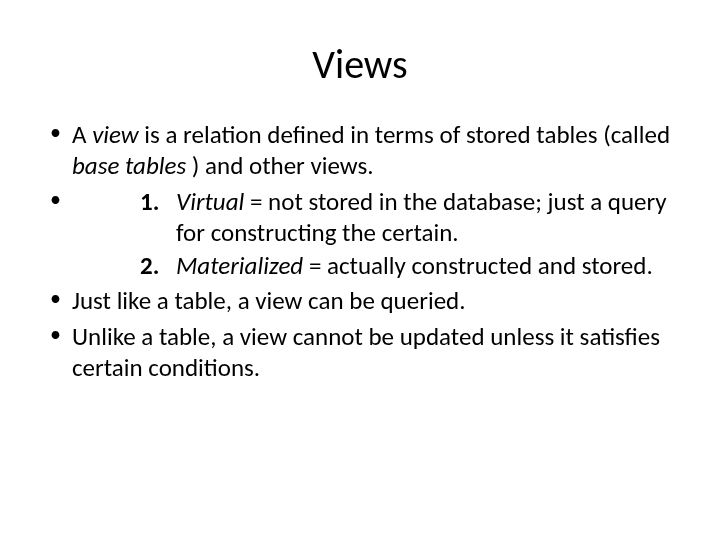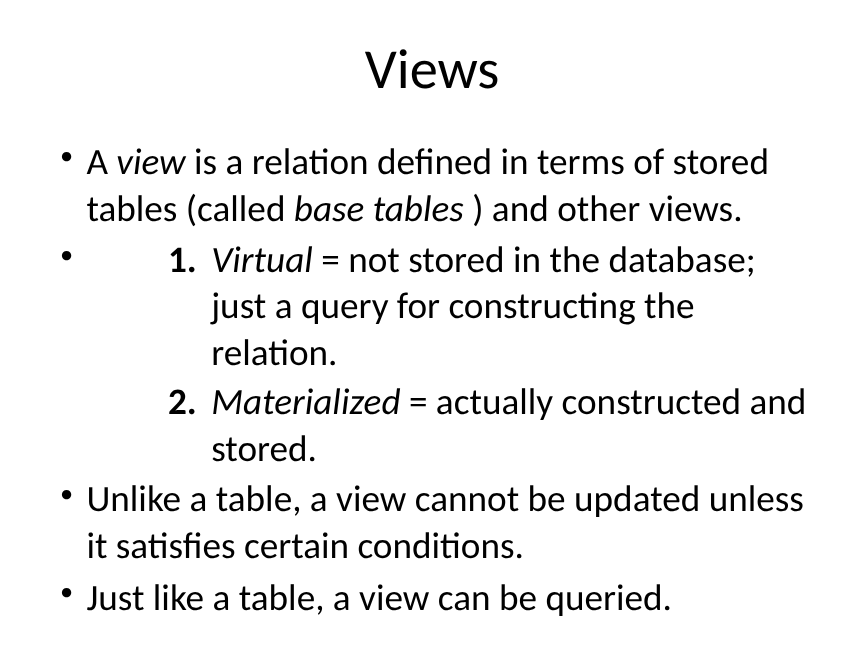--- a/index.html
+++ b/index.html
@@ -12,28 +12,28 @@
     color: #000;
   }
   .slide {
     width: 720px;
     height: 540px;
     position: relative;
     box-sizing: border-box;
   }
   .title {
     text-align: center;
-    font-size: 47px;
+    font-size: 40px;
     font-weight: 400;
-    padding-top: 28px;
+    padding-top: 40px;
     padding-bottom: 30px;
   }
   .body {
     padding: 0 44px 0 44px;
-    font-size: 31px;
+    font-size: 25px;
     line-height: 1.25;
   }
   ul.top {
     list-style: none;
     margin: 0;
     padding: 0;
   }
   ul.top > li {
     position: relative;
     padding-left: 28px;
@@ -79,33 +79,33 @@
     <ul class="top">
 
       <li class="indent-a">
         <span>A </span><span class="em">view</span><span>  is a relation defined in terms of stored tables (called </span><span class="em">base tables</span><span> ) and other views.</span>
       </li>
 
       <li class="indent-a">
         <ol class="kinds">
           <li>
             <span class="num b">1.</span>
-            <span class="em b">Virtual</span><span>  = not stored in the database; just a query for constructing the relation.</span>
+            <span class="em b">Virtual</span><span>  = not stored in the database; just a query for constructing the certain.</span>
           </li>
           <li>
             <span class="num b">2.</span>
             <span class="em b">Materialized</span><span>  = actually constructed and stored.</span>
           </li>
         </ol>
       </li>
 
       <li>
-        <span>Unlike a table, a view cannot be updated unless it satisfies certain conditions.</span>
+        <span>Just like a table, a view can be queried.</span>
       </li>
 
       <li>
-        <span>Just like a table, a view can be queried.</span>
+        <span>Unlike a table, a view cannot be updated unless it satisfies certain conditions.</span>
       </li>
 
     </ul>
   </div>
 
 </div>
 
 </body></html>

